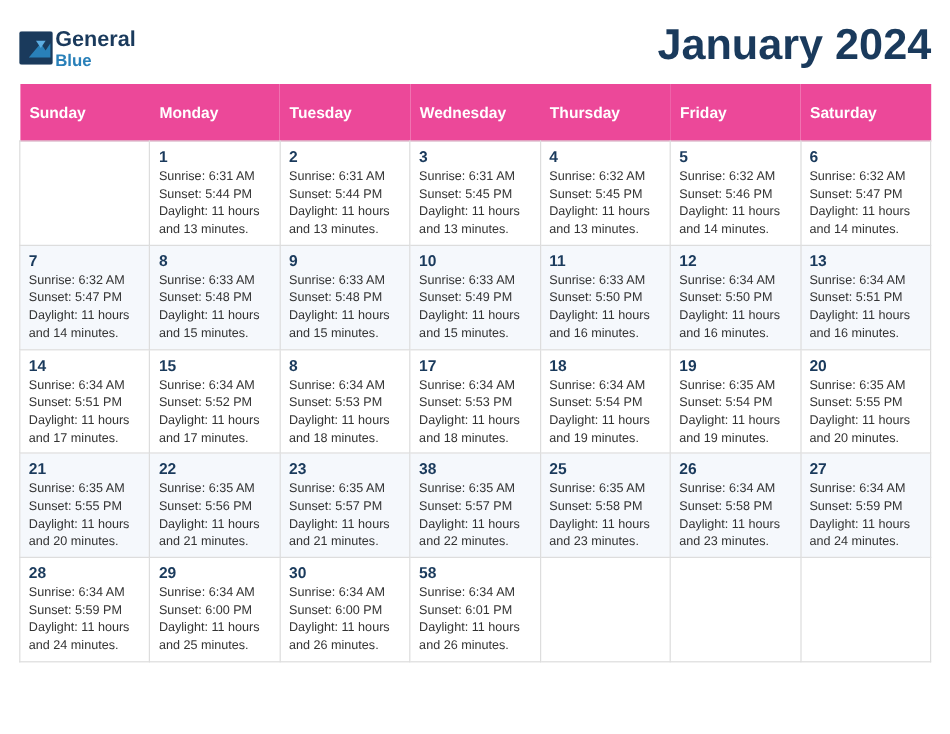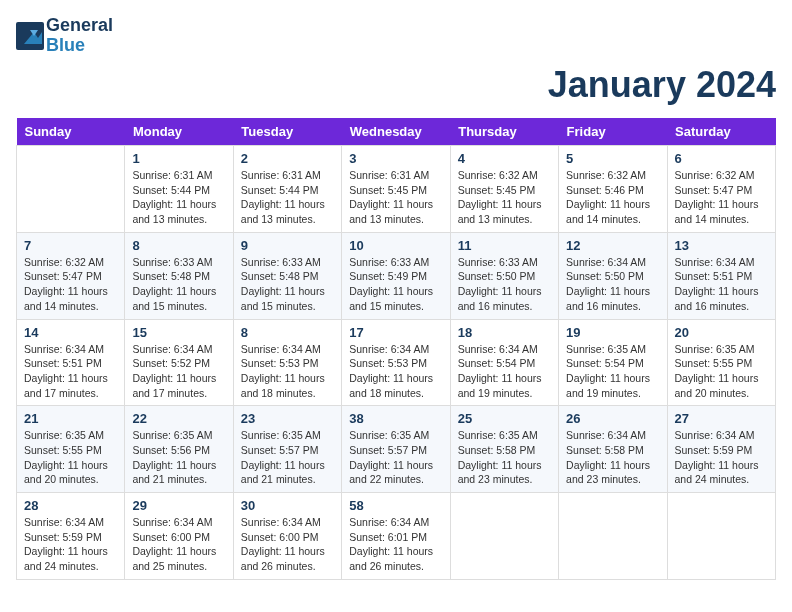--- a/index.html
+++ b/index.html
@@ -6,55 +6,54 @@
     body {
       font-family: Arial, sans-serif;
       background: #fff;
       width: 792px;
       min-height: 612px;
       padding: 16px;
     }
     .header {
       display: flex;
       justify-content: space-between;
-      align-items: flex-start;
+      align-items: flex-end;
       margin-bottom: 12px;
     }
     .logo {
       display: flex;
       align-items: center;
     }
     .logo-icon {
       width: 28px;
       height: 28px;
       margin-right: 2px;
     }
     .title-block {
       text-align: right;
-      margin-top: 48px;
     }
     .month-year {
       font-size: 36px;
       font-weight: bold;
       color: #1a3a5c;
     }
     .location {
       font-size: 16px;
       color: #555;
     }
     table {
       width: 100%;
       border-collapse: collapse;
       font-size: 11px;
     }
     thead tr th {
-      background: #6d28d9;
+      background: #ec4899;
       color: #fff;
       text-align: left;
-      padding: 6px 8px;
+      padding: 16px 8px;
       font-size: 13px;
       font-weight: bold;
     }
     tbody tr td {
       vertical-align: top;
       padding: 5px 7px;
       border: 1px solid #ddd;
       width: 108px;
       min-height: 80px;
       background: #fff;
@@ -82,21 +81,21 @@
 
 <div class="header">
   <div class="logo">
     <svg class="logo-icon" viewBox="0 0 28 28">
       <rect x="0" y="0" width="28" height="28" rx="2" fill="#1a3a5c"></rect>
       <polygon points="8,22 18,10 22,16 26,10 26,22" fill="#2980b9"></polygon>
       <polygon points="14,8 22,8 18,14" fill="#5dade2"></polygon>
     </svg>
     <div>
       <div style="font-size:18px;font-weight:bold;color:#1a3a5c;line-height:1.1;">General</div>
-      <div style="font-size:18px;font-weight:bold;color:#2980b9;line-height:1.1;">Blue</div>
+      <div style="font-size:14px;font-weight:bold;color:#2980b9;line-height:1.1;">Blue</div>
     </div>
   </div>
   <div class="title-block">
     <div class="month-year">January 2024</div>
   </div>
 </div>
 
 <table>
   <thead>
     <tr id="weekday-header">

